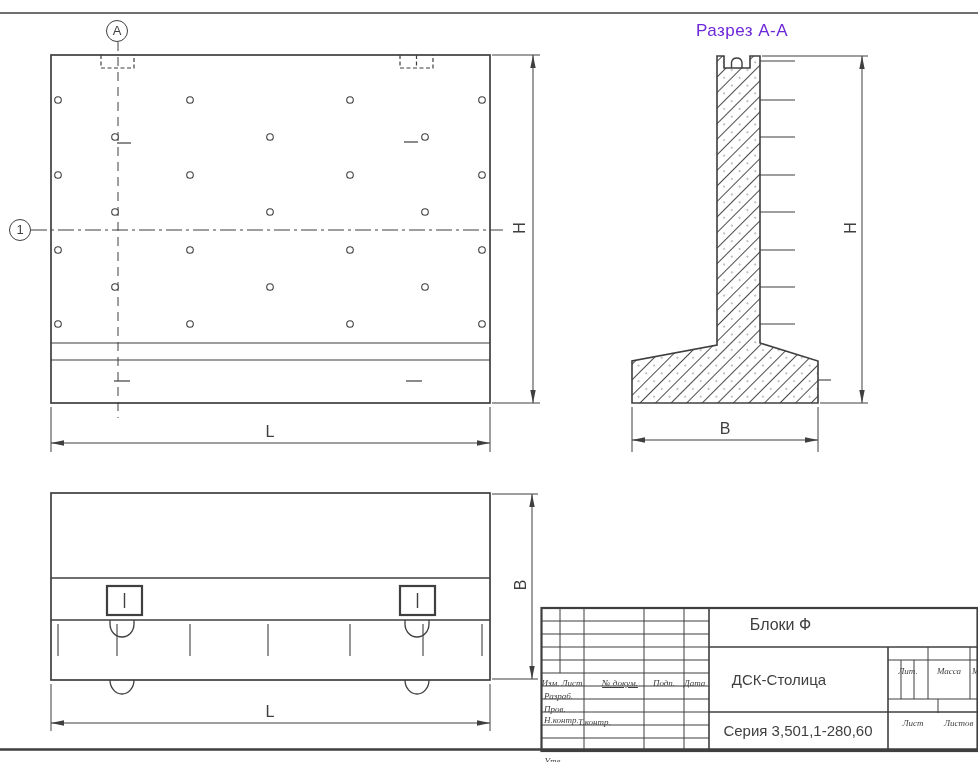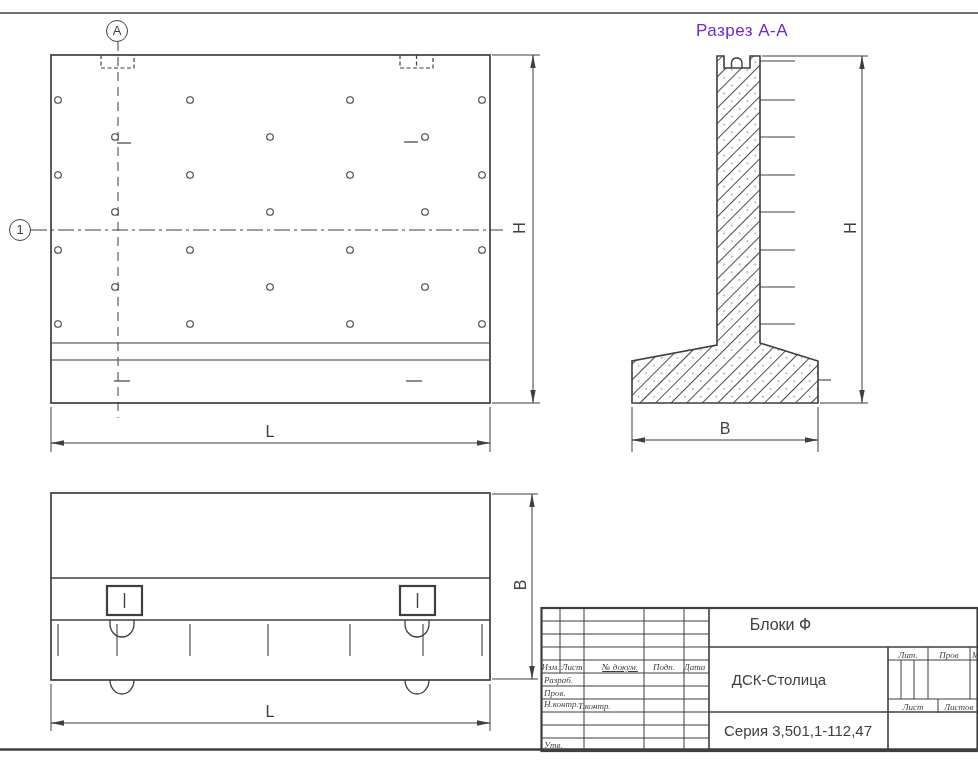--- a/index.html
+++ b/index.html
@@ -6,21 +6,21 @@
   body{width:978px;height:762px;overflow:hidden;position:relative;
        font-family:"Liberation Sans",sans-serif;color:#3f3f3f;}
   .dim{position:absolute;font-size:16px;color:#3f3f3f;text-align:center;}
   .dim.rot{transform:rotate(-90deg);}
   .sec-title{position:absolute;font-size:17px;color:#6d28d9;text-align:center;letter-spacing:.5px;}
   .marker{position:absolute;width:20px;height:20px;border:1.7px solid #3f3f3f;border-radius:50%;
           text-align:center;line-height:20px;font-size:13px;background:#fff;}
   .tb-big{position:absolute;font-size:16px;text-align:center;margin-left:14px;}
   .tb-med{position:absolute;font-size:15px;text-align:center;}
   .tb-sm{position:absolute;font-family:"Liberation Serif",serif;font-style:italic;
-         font-size:9px;white-space:nowrap;}
+         font-size:9px;white-space:nowrap;margin-top:16px;}
   .tb-sm.c{text-align:center;}
   svg{position:absolute;left:0;top:0;}
 </style>
 </head>
 <body>
 
 <svg width="978" height="762" viewBox="0 0 978 762">
   <defs>
     <pattern id="hatch" width="11" height="11" patternUnits="userSpaceOnUse" patternTransform="rotate(45)">
       <path d="M0.5,0 L0.5,11" stroke="#4a4a4a" stroke-width="1"></path>
@@ -196,32 +196,32 @@
 
 <div class="dim" style="left:250px;top:423px;width:40px;">L</div>
 <div class="dim rot" style="left:505px;top:219px;width:30px;">H</div>
 <div class="dim" style="left:705px;top:420px;width:40px;">B</div>
 <div class="dim rot" style="left:836px;top:219px;width:30px;">H</div>
 <div class="dim" style="left:250px;top:703px;width:40px;">L</div>
 <div class="dim rot" style="left:506px;top:576px;width:30px;">B</div>
 
 <div class="tb-big" style="left:709px;top:616px;width:115px;">Блоки Ф</div>
 <div class="tb-med" style="left:709px;top:671px;width:140px;">ДСК-Столица</div>
-<div class="tb-med" style="left:712px;top:722px;width:172px;">Серия 3,501,1-112,47</div>
+<div class="tb-med" style="left:712px;top:722px;width:172px;">Серия 3,501,1-280,60</div>
 
 <div class="tb-sm c" style="left:541px;top:662px;width:19px;font-style:italic;">Изм.</div>
 <div class="tb-sm c" style="left:560px;top:662px;width:24px;">Лист</div>
 <div class="tb-sm c" style="left:584px;top:662px;width:72px;text-decoration:underline;">№ докум.</div>
 <div class="tb-sm c" style="left:644px;top:662px;width:40px;">Подп.</div>
 <div class="tb-sm c" style="left:684px;top:662px;width:16px;text-align:center;">Дата</div>
 
 <div class="tb-sm" style="left:544px;top:675px;">Разраб.</div>
 <div class="tb-sm" style="left:544px;top:688px;">Пров.</div>
 <div class="tb-sm" style="left:544px;top:701px;padding-left:34px;">Т.контр.</div>
 <div class="tb-sm" style="left:544px;top:714px;"></div>
 <div class="tb-sm" style="left:544px;top:699px;">Н.контр.</div>
 <div class="tb-sm" style="left:544px;top:740px;">Утв.</div>
 
 <div class="tb-sm c" style="left:888px;top:650px;width:40px;">Лит.</div>
-<div class="tb-sm c" style="left:928px;top:650px;width:42px;">Пров</div>
+<div class="tb-sm c" style="left:928px;top:650px;width:42px;">Масса</div>
 <div class="tb-sm" style="left:972px;top:650px;">Масштаб</div>
 <div class="tb-sm c" style="left:888px;top:702px;width:50px;">Лист</div>
 <div class="tb-sm" style="left:944px;top:702px;">Листов</div>
 
 </body></html>

